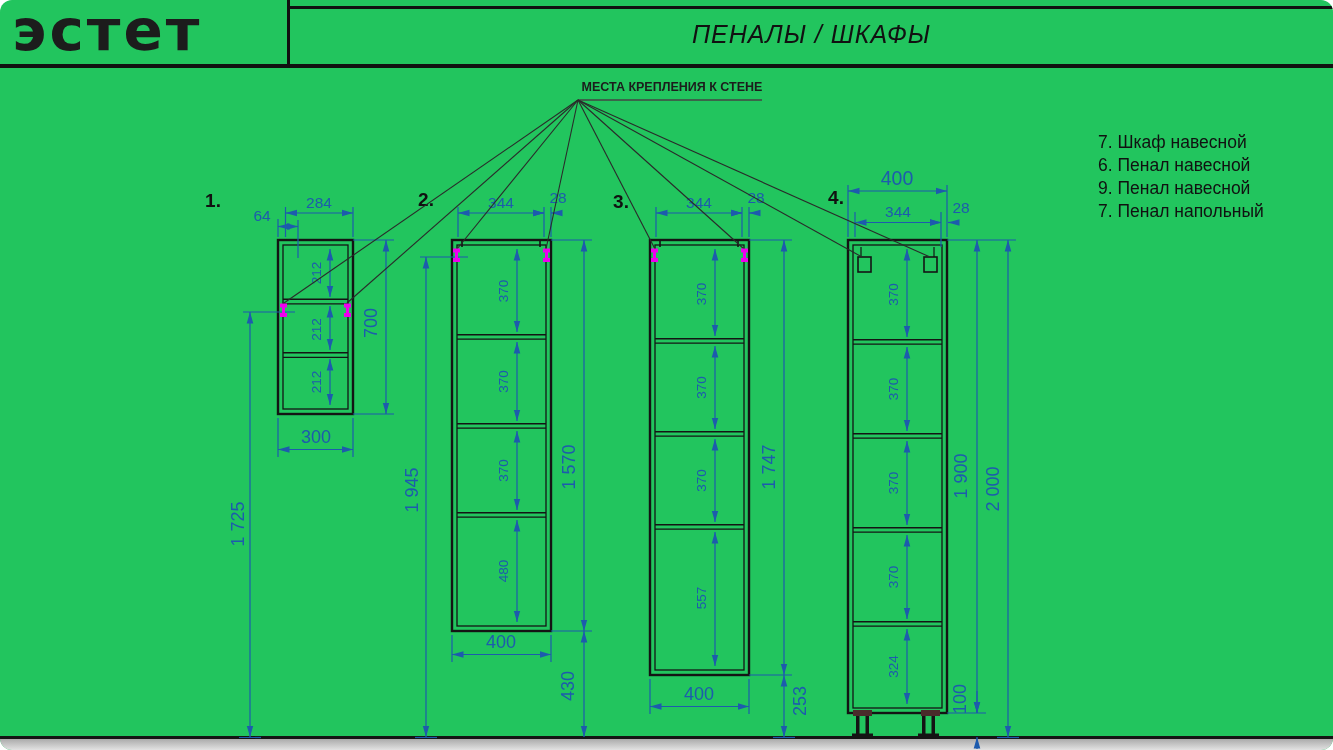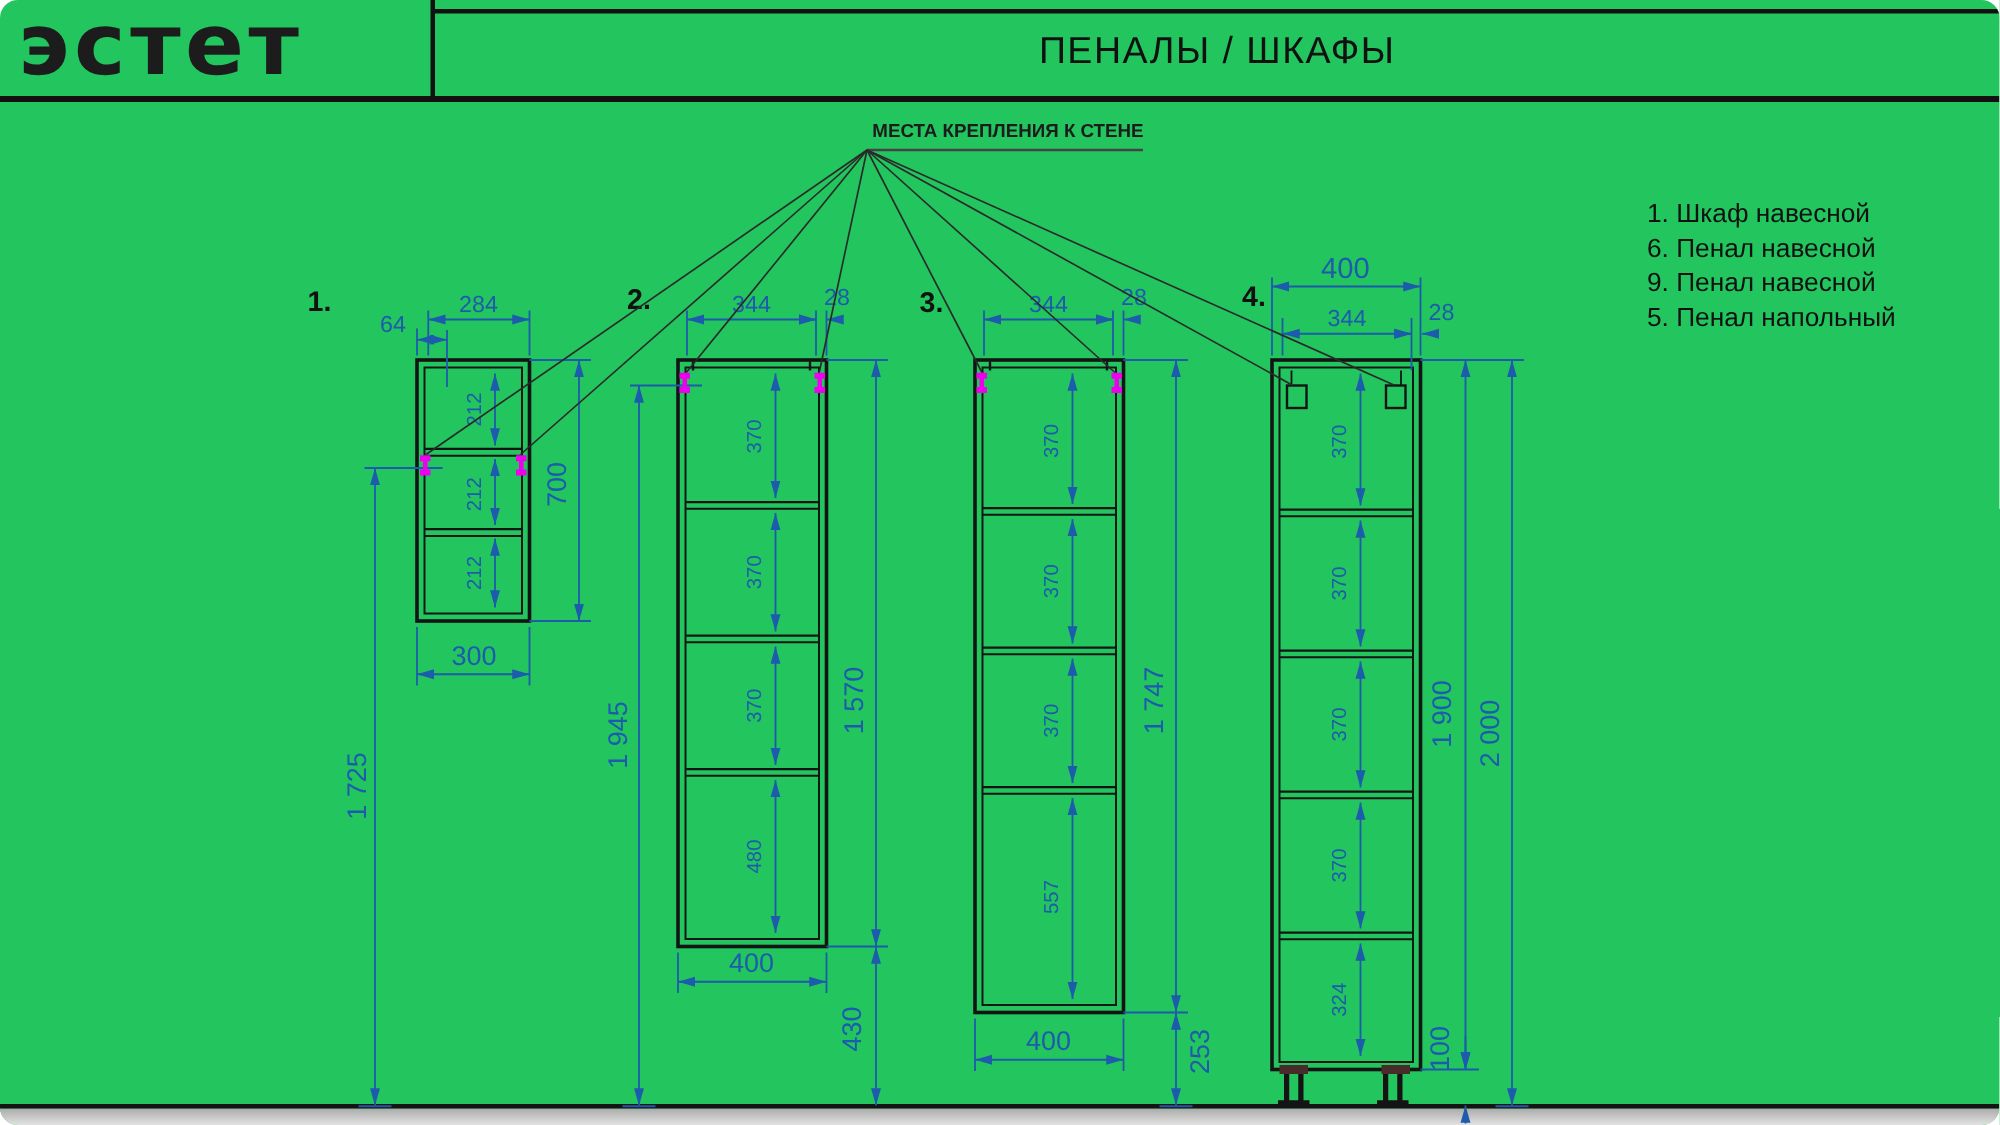--- a/index.html
+++ b/index.html
@@ -6,21 +6,21 @@
   #stage{position:relative;width:1333px;height:750px;background:#22c55e;overflow:hidden;
          font-family:"Liberation Sans",sans-serif;border-radius:12px;}
   
   #logo{position:absolute;left:12px;top:-4px;width:270px;height:62px;
         font-family:"DejaVu Sans",sans-serif;font-weight:bold;font-size:58px;
         letter-spacing:3px;color:#1c1c1c;transform:scaleY(0.98);}
   #hdr-vline{position:absolute;left:287px;top:0;width:3px;height:66px;background:#111;}
   #hdr-topline{position:absolute;left:290px;top:6px;width:1043px;height:3px;background:#111;}
   #hdr-botline{position:absolute;left:0;top:64px;width:1333px;height:4px;background:#111;}
   #title{position:absolute;left:290px;top:20px;width:1043px;text-align:center;
-         font-size:25px;letter-spacing:1px;color:#111;}
+         font-style:italic;font-size:25px;letter-spacing:1px;color:#111;}
   
   #legend{position:absolute;left:1098px;top:131px;font-size:17.5px;color:#111;line-height:23px;}
   
   svg text{font-family:"Liberation Sans",sans-serif;fill:#1d5bad;text-anchor:middle;}
   .ds{font-size:13.5px;}
   .dm{font-size:15.5px;}
   .dl{font-size:18px;}
   .dxl{font-size:19.5px;}
   .vc{dominant-baseline:central;}
   .cablbl{font-weight:bold;font-size:19px;fill:#111;}
@@ -34,24 +34,24 @@
 
 <div id="stage">
 
   <div id="logo">эстет</div>
   <div id="hdr-vline"></div>
   <div id="hdr-topline"></div>
   <div id="hdr-botline"></div>
   <div id="title">ПЕНАЛЫ / ШКАФЫ</div>
 
   <div id="legend">
-    <div>1. Шкаф навесной</div>
+    <div>7. Шкаф навесной</div>
     <div>6. Пенал навесной</div>
     <div>9. Пенал навесной</div>
-    <div>5. Пенал напольный</div>
+    <div>7. Пенал напольный</div>
   </div>
 
   <svg width="1333" height="750" viewBox="0 0 1333 750" style="position:absolute;left:0;top:0;">
     <defs>
       <marker id="ar" viewBox="0 0 12 8" refX="11.5" refY="4" markerWidth="12" markerHeight="8" orient="auto-start-reverse" markerUnits="userSpaceOnUse">
         <path d="M0,0.7 L11.5,4 L0,7.3 Z" fill="#1d5bad"></path>
       </marker>
       <linearGradient id="floorg" x1="0" y1="0" x2="0" y2="1">
         <stop offset="0" stop-color="#ababab"></stop>
         <stop offset="1" stop-color="#e2e2e2"></stop>

